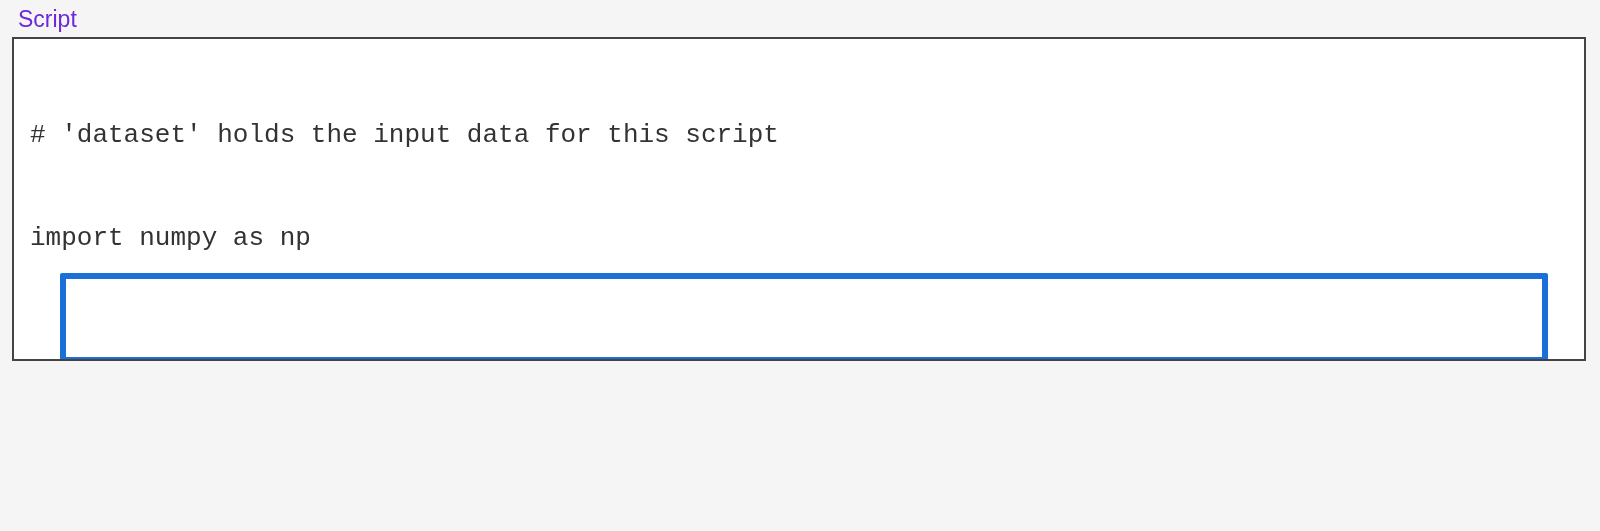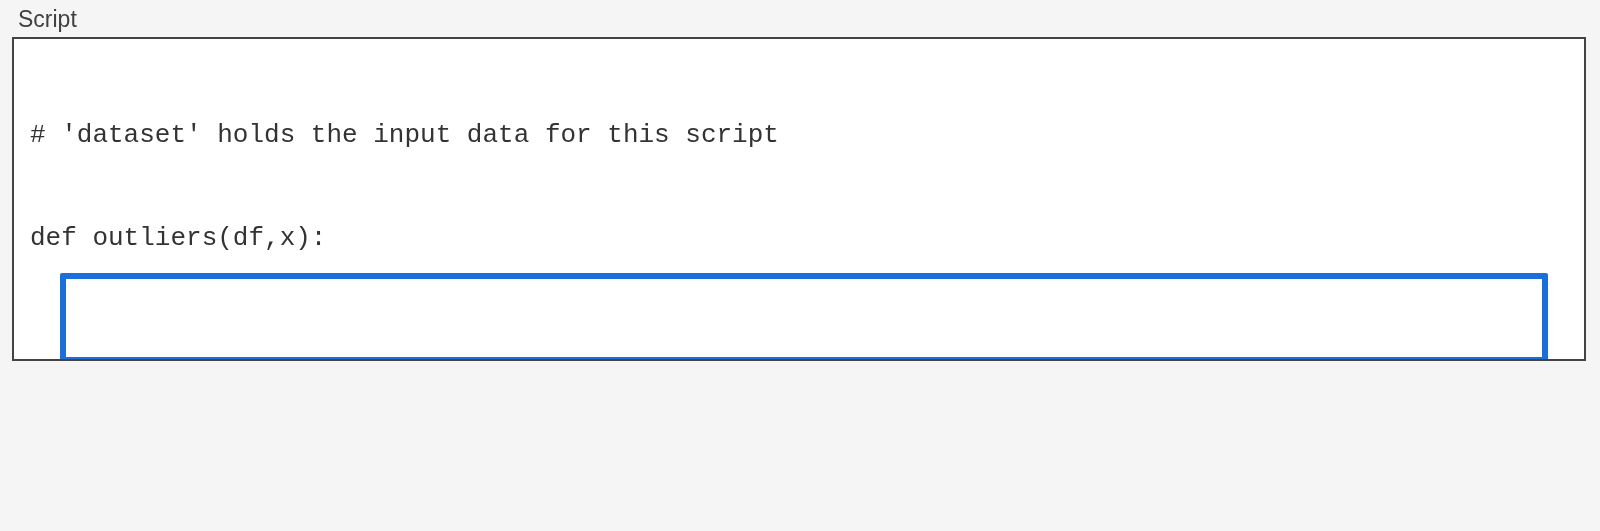--- a/index.html
+++ b/index.html
@@ -10,21 +10,21 @@
       font-family: "Segoe UI", Arial, sans-serif;
     }
     .container {
       width: 1600px;
       height: 531px;
       padding: 6px 12px 0 12px;
       background: #f5f5f5;
     }
     .panel-title {
       font-size: 23px;
-      color: #404040;
+      color: #6d28d9;
       margin: 0 0 4px 6px;
       font-weight: 400;
     }
     .editor {
       width: 1574px;
       height: 324px;
       border: 2px solid #444;
       background: #fff;
       padding: 10px 16px 10px 16px;
       font-family: Consolas, "Courier New", monospace;
@@ -48,21 +48,21 @@
     }
   </style>
 </head>
 <body>
 
 <div class="container">
   <div class="panel-title">Script</div>
 
   <div class="editor">
     <span class="code-line"># 'dataset' holds the input data for this script</span>
-    <span class="code-line">def outliers(df,x):</span>
+    <span class="code-line">import numpy as np</span>
     
     
     
     
     
     
     <span class="code-line"></span>
     
 
     <div class="highlight-box" style="top:234px;left:46px;width:1488px;height:90px;"></div>

